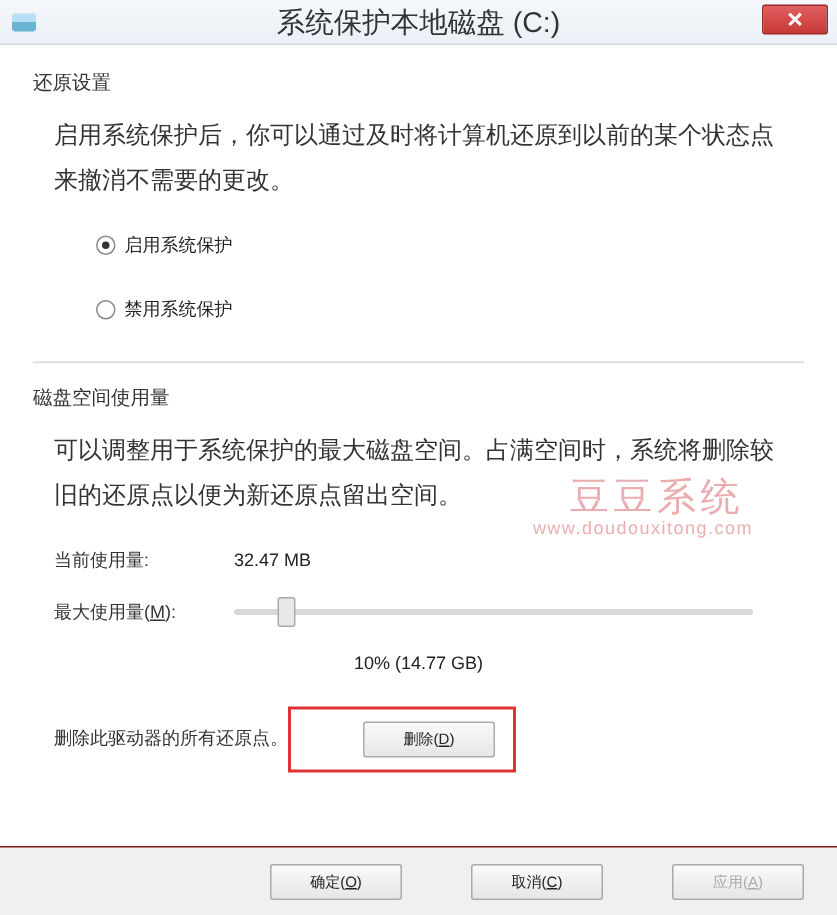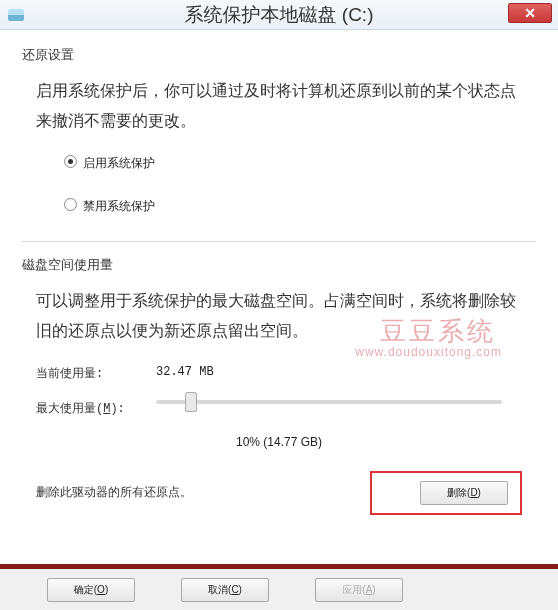--- a/index.html
+++ b/index.html
@@ -61,20 +61,21 @@
       padding: 0 14px;
     }
     .desc {
       font-size: 16px;
       color: #333;
       line-height: 1.9;
       margin-bottom: 18px;
     }
     .radio-row {
       display: flex;
+      align-items: center;
       margin-bottom: 26px;
       padding-left: 28px;
     }
     .radio {
       width: 13px; height: 13px;
       border: 1px solid #888;
       border-radius: 50%;
       margin-right: 6px;
       position: relative;
       background: #fff;
@@ -89,22 +90,22 @@
       top: 3px; left: 3px;
     }
     .radio-label { color: #222; }
     .divider {
       border: none;
       border-top: 1px solid #d8d8d8;
       margin: 6px 0 14px 0;
     }
     .row {
       display: flex;
+      align-items: center;
       margin-bottom: 18px;
-      font-family: Liberation Mono, monospace;
     }
     .row-label {
       width: 120px;
       color: #333;
     }
     .row-value {
       color: #222;
     }
     .slider-track {
       flex: 1;
@@ -125,21 +126,20 @@
       transform: translateX(-50%);
     }
     .center-value {
       text-align: center;
       color: #222;
       margin-bottom: 22px;
     }
     .delete-row {
       display: flex;
       align-items: center;
-      justify-content: space-between;
     }
     .delete-text { color: #333; }
     .delete-box {
       border: 2px solid #d33;
       padding: 8px 12px;
     }
     .btn {
       min-width: 88px;
       height: 24px;
       background: linear-gradient(to bottom, #fafafa, #e6e6e6);
@@ -153,26 +153,26 @@
     }
     .btn.disabled {
       color: #aaa;
       cursor: default;
     }
     .footer {
       position: absolute;
       bottom: 0; left: 0; right: 0;
       height: 46px;
       background: #f0f0f0;
-      border-top: 5px solid #7f1d1d;
-      display: flex;
-      align-items: center;
-      justify-content: flex-start;
+      border-top: 1px solid #7f1d1d;
+      display: flex;
+      align-items: center;
+      justify-content: flex-end;
       gap: 10px;
-      padding: 0 11px;
+      padding: 0 22px;
     }
     .watermark1 {
       position: absolute;
       right: 62px; top: 314px;
       font-family: Liberation Serif, serif;
       font-size: 26px;
       color: rgba(210, 70, 80, 0.45);
       letter-spacing: 3px;
       pointer-events: none;
     }

